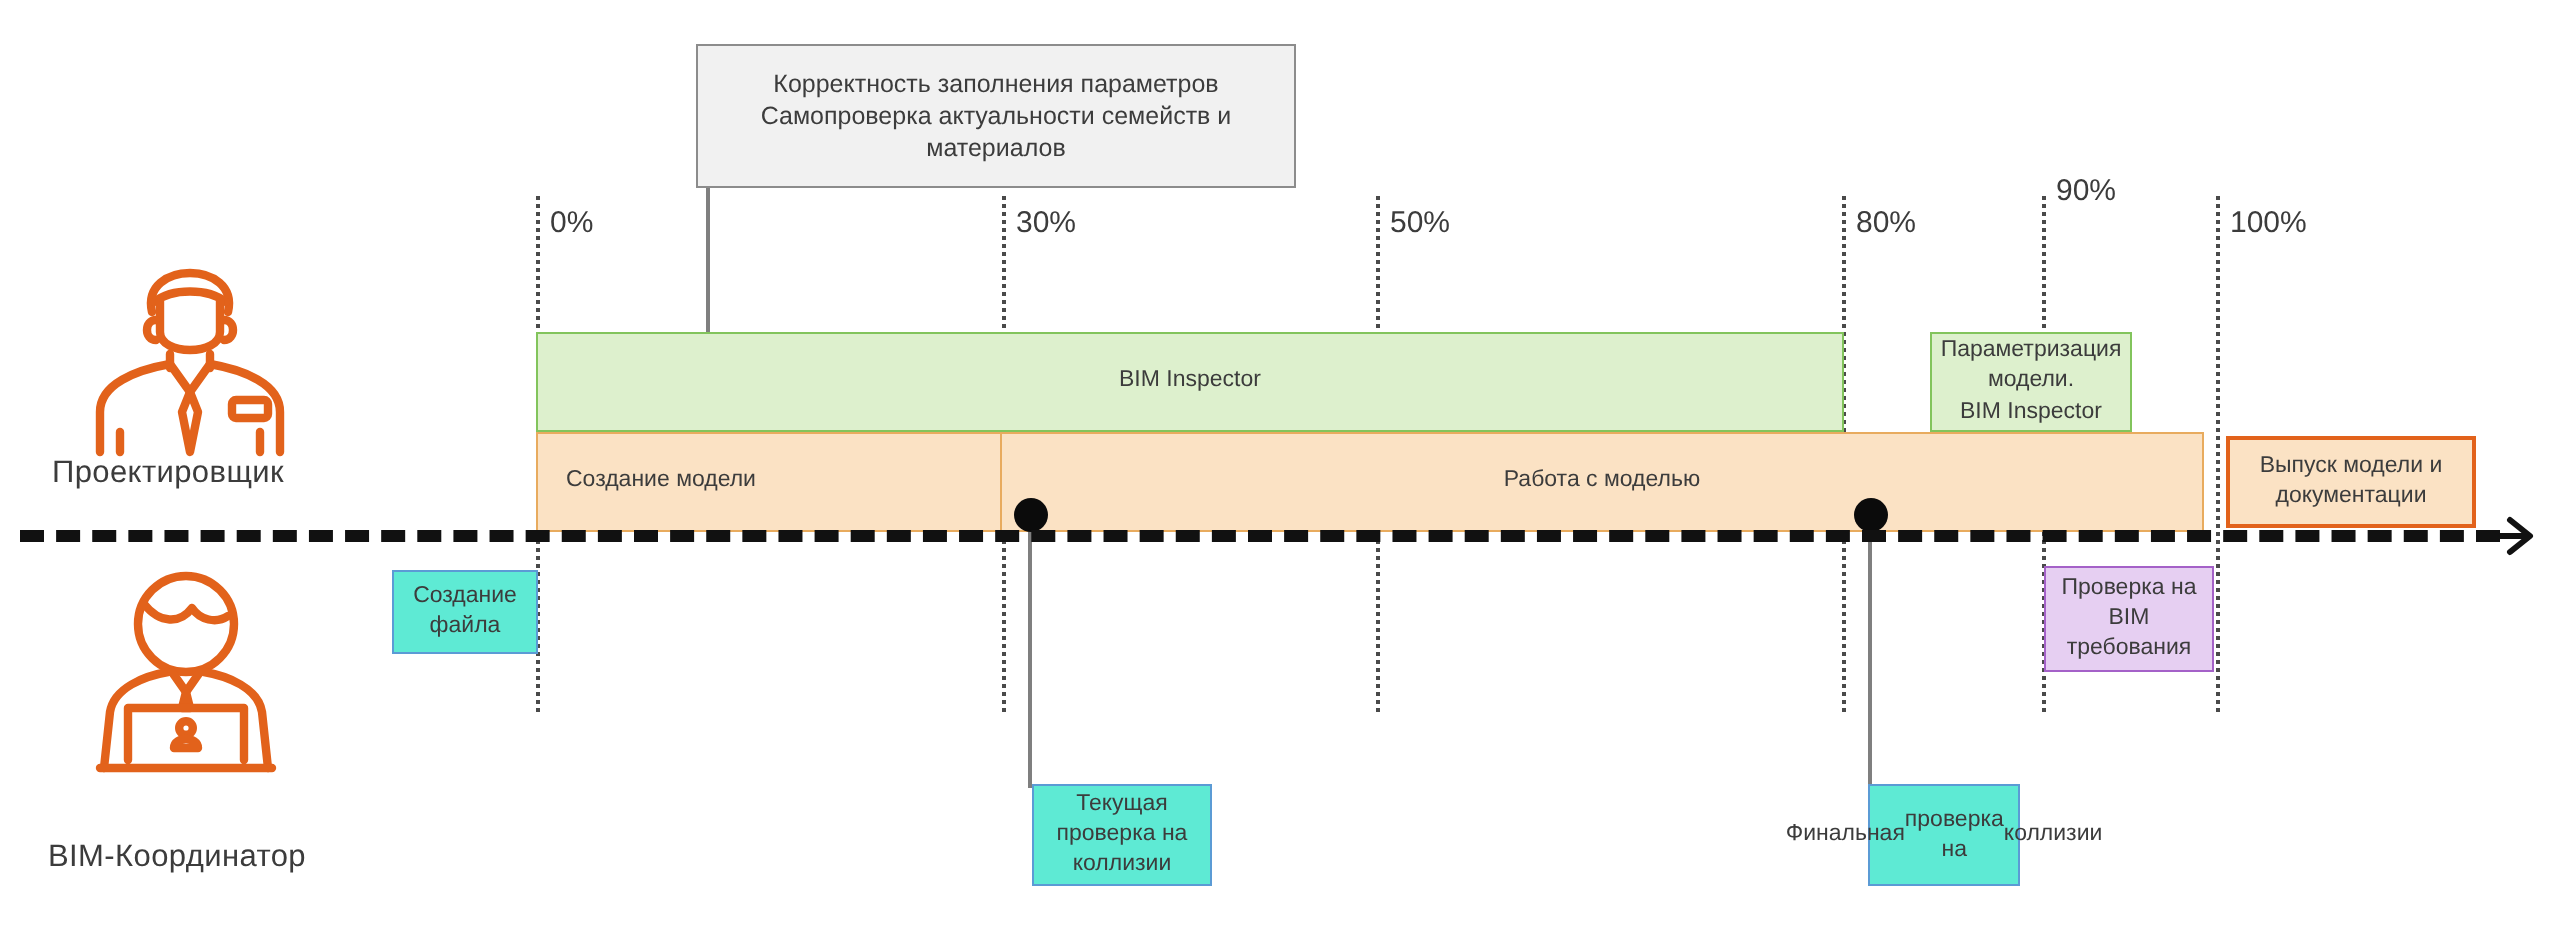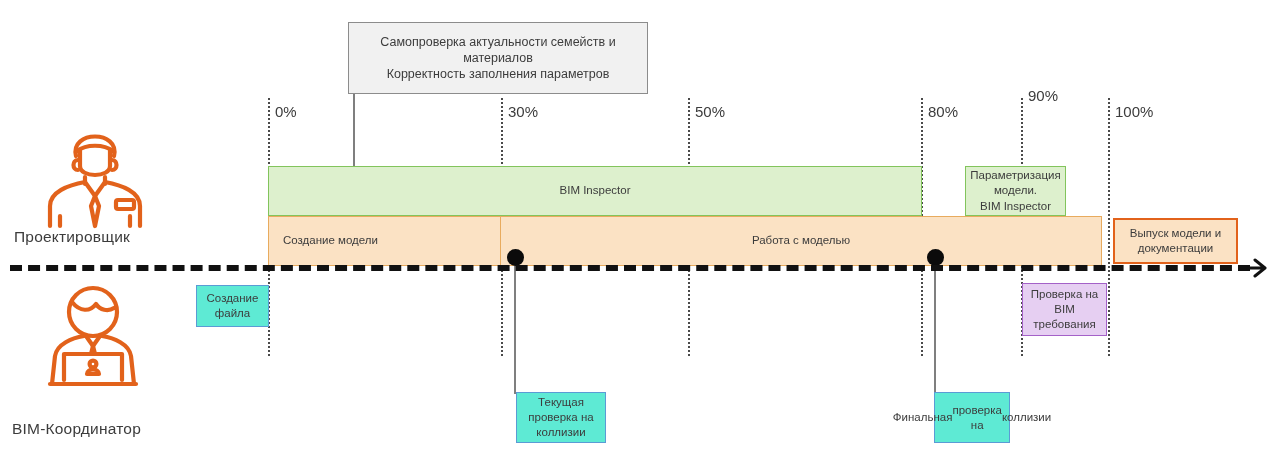--- a/index.html
+++ b/index.html
@@ -11,20 +11,21 @@
     position:relative;
     color:#3b3b3b;
   }
   .stage{position:absolute;left:0;top:0;width:1280px;height:469px;}
   .abs{position:absolute;box-sizing:border-box;}
 
   
   .role-label{
     font-size:15.5px;color:#3c3c3c;letter-spacing:.2px;
     white-space:nowrap;
+    margin-left:12px;
   }
   .role-icon svg{display:block;}
 
   
   .tick-line{
     border-left:2px dotted #4a4a4a;
     width:0;
   }
   .tick-label{
     font-size:15px;color:#3c3c3c;white-space:nowrap;
@@ -114,22 +115,22 @@
       <path d="M65 62 L63 70 L67 70 L65 62"></path>
       <path d="M36 96 L36 70 L94 70 L94 96"></path>
       <path d="M22 100 L108 100"></path>
       <circle cx="65" cy="80" r="3.4"></circle>
       <path d="M59 90 C59 84, 71 84, 71 90 Z"></path>
     </svg>
   </div>
   <div class="abs role-label" style="left:12px;top:420px;width:200px;">BIM-Координатор</div>
 
   <div class="abs box box-grey" style="left:348px;top:22px;width:300px;height:72px;flex-direction:column;">
+    <div>Корректность заполнения параметров</div>
     <div>Самопроверка актуальности семейств и материалов</div>
-    <div>Корректность заполнения параметров</div>
   </div>
   <div class="abs vline" style="left:353px;top:94px;height:76px;"></div>
 
   <div class="abs tick-line" style="left:268px;top:98px;height:258px;"></div>
   <div class="abs tick-line" style="left:501px;top:98px;height:258px;"></div>
   <div class="abs tick-line" style="left:688px;top:98px;height:258px;"></div>
   <div class="abs tick-line" style="left:921px;top:98px;height:258px;"></div>
   <div class="abs tick-line" style="left:1021px;top:98px;height:258px;"></div>
   <div class="abs tick-line" style="left:1108px;top:98px;height:258px;"></div>
 

